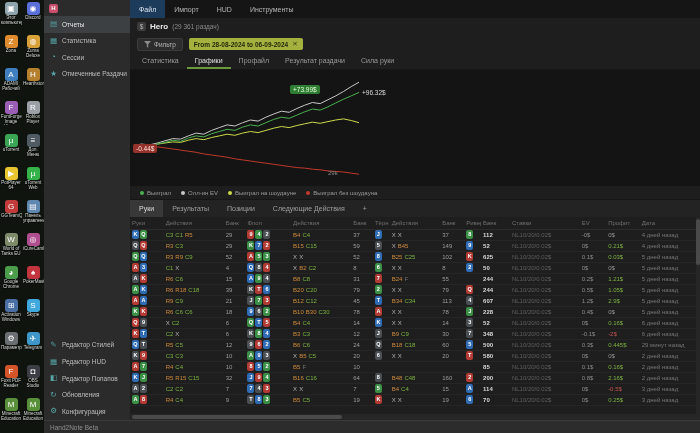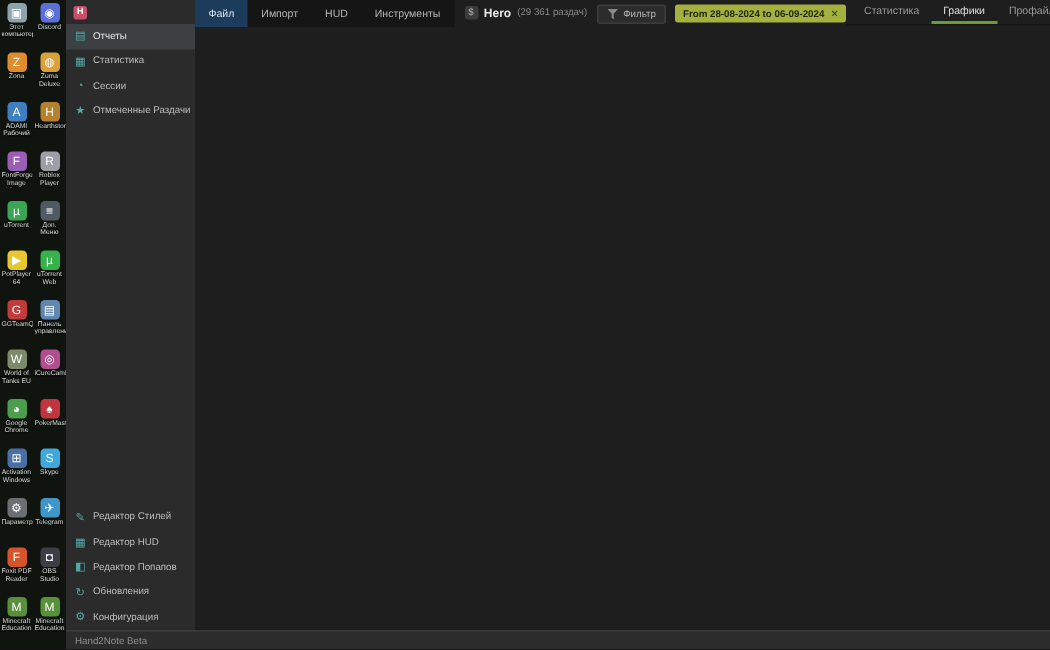--- a/index.html
+++ b/index.html
@@ -21,21 +21,21 @@
 .sidebar{width:86px;background:#2b2b2b;display:flex;flex-direction:column;
   color:#bdbdbd;font-size:6.5px;flex:none}
 .logo-row{height:16px;display:flex;align-items:center;padding-left:5px;gap:3px}
 .logo{width:9px;height:9px;border-radius:2px;background:#c94f6d;color:#fff;
   font-size:6px;line-height:9px;text-align:center;font-weight:bold}
 .side-item{display:flex;align-items:center;gap:4px;padding:4px 3px 4px 5px;line-height:1.15;cursor:default}
 .side-item.active{background:#3c4042;color:#e6e6e6}
 .side-item .si{color:#57a6a6;font-size:7.5px;width:9px;text-align:center;flex:none}
 .side-spacer{flex:1}
 
-.main{flex:1;display:flex;flex-direction:row;min-width:0;background:#1e1e1e}
+.main{flex:1;display:flex;flex-direction:column;min-width:0;background:#1e1e1e}
 .top-tabs{height:18px;background:#151515;display:flex;font-size:7px;color:#b5b5b5;flex:none}
 .top-tab{padding:0 9px;display:flex;align-items:center;cursor:default}
 .top-tab.active{background:#1d3b5a;color:#dce6f0}
 .player-row{height:17px;display:flex;align-items:center;gap:4px;padding-left:7px;flex:none}
 .cur-ic{width:9px;height:9px;border-radius:2px;background:#3c3c3c;color:#b5b5b5;
   font-size:6.5px;line-height:9px;text-align:center}
 .player-name{color:#e8e8e8;font-size:8px;font-weight:bold}
 .player-count{color:#8a8a8a;font-size:6.5px}
 .filter-row{height:18px;display:flex;align-items:center;gap:6px;padding-left:7px;flex:none}
 .filter-btn{display:flex;align-items:center;gap:3px;background:#2c2c2c;border:1px solid #3c3c3c;

